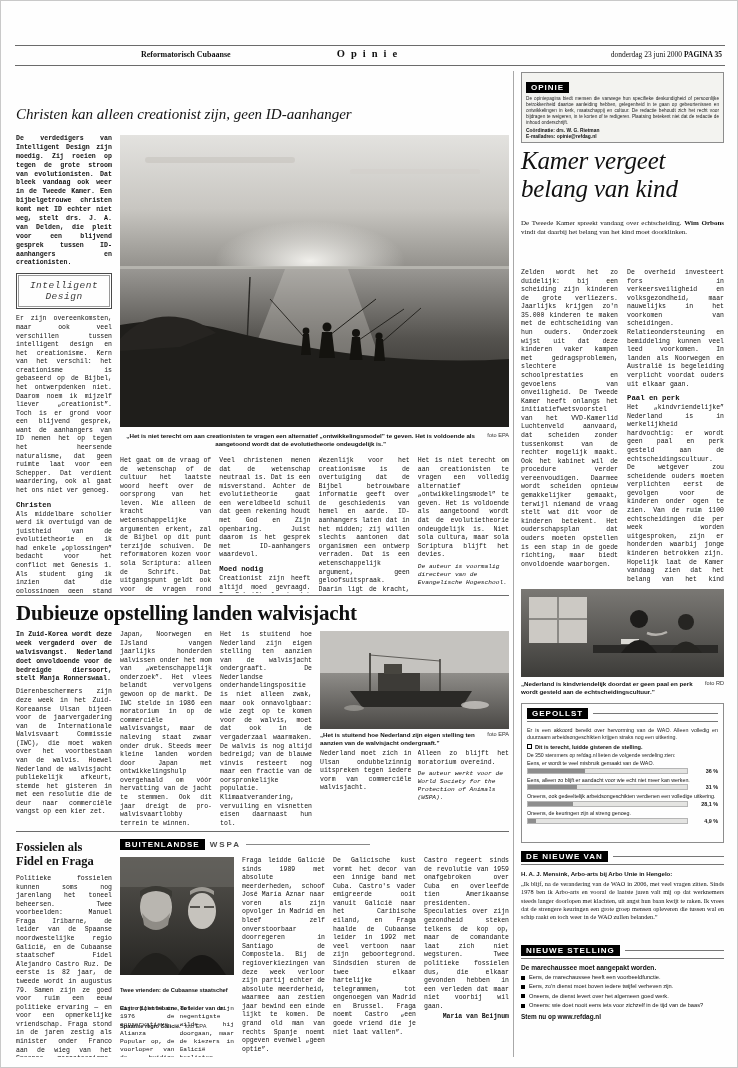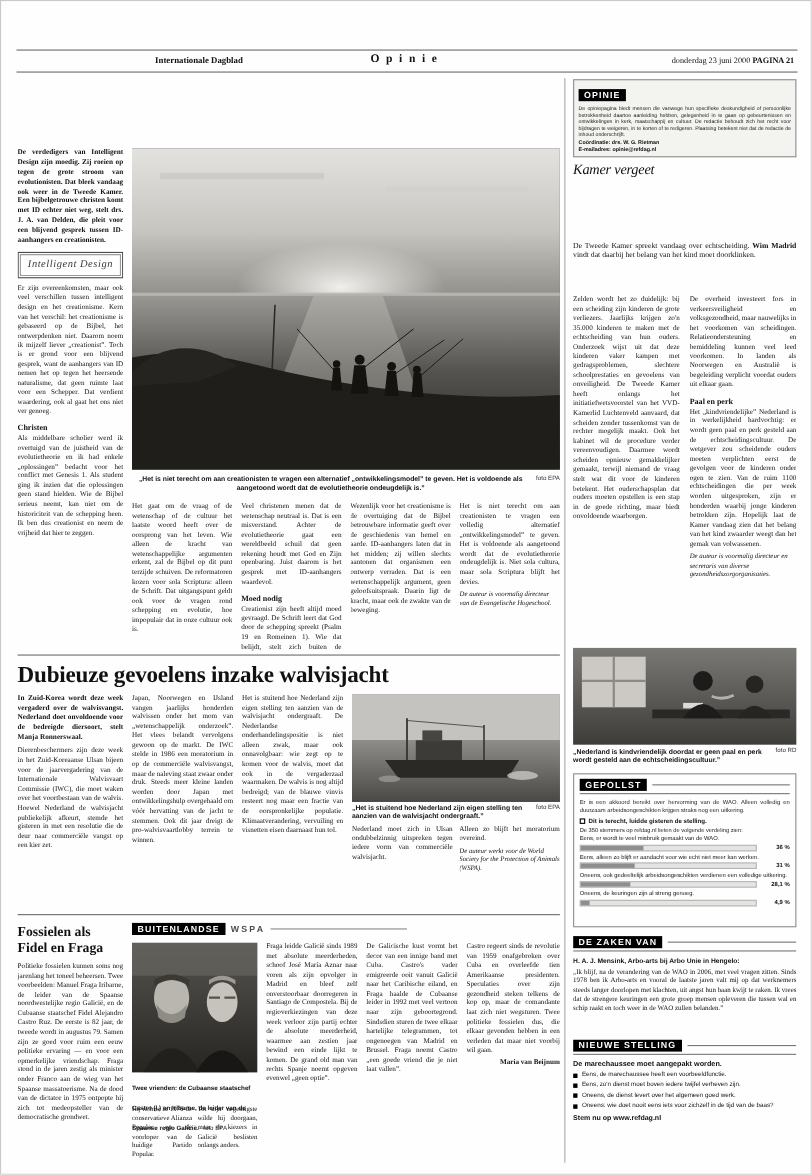--- a/index.html
+++ b/index.html
@@ -9,39 +9,39 @@
   .abs{position:absolute;}
   .rule{background:#6b6b6b;height:1px;}
   .vrule{background:#a8a8a8;width:1px;}
   .body-text{font-size:6.5px;line-height:1.32;text-align:justify;overflow:hidden;hyphens:auto;}
   .bold{font-weight:bold;}
   .brand{font-weight:bold;font-size:8px;}
   .section-title{font-weight:bold;font-size:10.5px;letter-spacing:6px;}
   .dateline{font-size:7.5px;}
   .main-headline{font-weight:bold;font-size:27px;line-height:1.02;letter-spacing:-0.3px;}
   .main-subhead{font-style:italic;font-size:15px;}
-  .col{overflow:hidden;}
+  .col{overflow:hidden;font-family:Liberation Mono, monospace;}
   .intro-p{font-weight:bold;font-size:6.6px;line-height:1.35;text-align:justify;margin:0 0 4px 0;}
   .id-badge{border:1.5px solid #4a4a4a;box-shadow:0 0 0 1px #fff inset,0 0 0 2px #9a9a9a inset;
             padding:6px 2px;text-align:center;font-style:italic;font-size:9.5px;color:#3d3d3d;
             letter-spacing:0.5px;margin:5px 0 6px 0;}
   .subhd{font-weight:bold;font-size:7.3px;margin:5px 0 2px 0;}
   .photo{display:block;width:100%;height:100%;}
   .photo-frame{overflow:hidden;background:#777;}
   .cap-row{display:flex;gap:6px;align-items:flex-start;}
   .cap{font-family:"Liberation Sans",sans-serif;font-weight:bold;font-size:6.2px;line-height:1.3;}
   .credit{font-family:"Liberation Sans",sans-serif;font-size:5.6px;color:#333;white-space:nowrap;font-weight:normal;}
   .flexcols{display:flex;gap:8px;}
   .flexcols>div{flex:1;}
   .opinie-box{background:#f3f3f0;border:1px solid #8d8d8d;padding:3px 4px;}
   .chip{display:inline-block;background:#000;color:#fff;font-family:"Liberation Sans",sans-serif;
         font-weight:bold;font-size:8px;letter-spacing:1px;padding:1px 5px;}
   .opinie-text{font-family:"Liberation Sans",sans-serif;font-size:4.7px;line-height:1.3;text-align:justify;color:#222;margin-top:2px;}
   .opinie-meta{font-family:"Liberation Sans",sans-serif;font-size:4.9px;font-weight:bold;margin-top:1px;}
-  .kamer-head{font-style:italic;font-size:13px;line-height:1.1;letter-spacing:-0.2px;}
+  .kamer-head{font-style:italic;font-size:25px;line-height:1.1;letter-spacing:-0.2px;}
   .kamer-intro{font-size:7px;line-height:1.35;text-align:justify;}
   .note{font-style:italic;font-size:6.2px;line-height:1.3;margin-top:3px;}
   .box-head{display:flex;align-items:center;gap:5px;border-bottom:1px solid #777;padding-bottom:2px;margin-bottom:5px;}
   .box-head .hline{flex:1;height:1px;background:#777;}
   .gp-box{border:1px solid #8d8d8d;padding:4px 5px;font-family:"Liberation Sans",sans-serif;}
   .gp-intro{font-size:5.3px;line-height:1.3;text-align:justify;color:#222;}
   .gp-stelling{display:flex;align-items:center;gap:3px;font-size:5.6px;font-weight:bold;margin:3px 0 2px 0;}
   .checkbox{width:5px;height:5px;border:1px solid #000;display:inline-block;flex:none;}
   .gp-sub{font-size:5.2px;line-height:1.25;color:#222;margin-bottom:2px;}
   .poll-item{margin-bottom:3px;}
@@ -61,28 +61,29 @@
   .kicker{display:flex;align-items:center;gap:5px;}
   .kicker-light{font-family:"Liberation Sans",sans-serif;font-weight:bold;font-size:8px;letter-spacing:2px;color:#4d4d4d;}
   .author{font-weight:bold;font-size:6.5px;text-align:right;margin-top:2px;}
 </style>
 </head>
 <body>
 
 <div class="page">
 
   <div class="abs rule" style="left:14px;top:44px;width:710px;"></div>
-  <div class="abs brand" style="left:140px;top:49px;">Internationale Dagblad</div>
+  <div class="abs brand" style="left:140px;top:49px;">Reformatorisch Cubaanse</div>
   <div class="abs section-title" style="left:0;top:47px;width:738px;text-align:center;">Opinie</div>
   <div class="abs dateline" style="right:15px;top:49px;text-align:right;">
     <span>donderdag 23 juni 2000</span>
-    <b>PAGINA 21</b>
+    <b>PAGINA 35</b>
   </div>
   <div class="abs rule" style="left:14px;top:64px;width:710px;"></div>
 
+  <div class="abs main-subhead" style="left:15px;top:105px;width:494px;">Christen kan alleen creationist zijn, geen ID-aanhanger</div>
 
   <div class="abs col" style="left:15px;top:134px;width:96px;height:458px;">
     <p class="intro-p"><span>De verdedigers van Intelligent Design zijn moedig. Zij roeien op tegen de grote stroom van evolutionisten. Dat bleek vandaag ook weer in de Tweede Kamer. Een bijbelgetrouwe christen komt met ID echter niet weg, stelt </span><span class="bold">drs. J. A. van Delden</span><span>, die pleit voor een blijvend gesprek tussen ID-aanhangers en creationisten.</span></p>
     <div class="id-badge">Intelligent Design</div>
     <div class="body-text">Er zijn overeenkomsten, maar ook veel verschillen tussen intelligent design en het creationisme. Kern van het verschil: het creationisme is gebaseerd op de Bijbel, het ontwerpdenken niet. Daarom noem ik mijzelf liever „creationist”. Toch is er grond voor een blijvend gesprek, want de aanhangers van ID nemen het op tegen het heersende naturalisme, dat geen ruimte laat voor een Schepper. Dat verdient waardering, ook al gaat het ons niet ver genoeg.</div>
     <div class="subhd">Christen</div>
     <div class="body-text">Als middelbare scholier werd ik overtuigd van de juistheid van de evolutietheorie en ik had enkele „oplossingen” bedacht voor het conflict met Genesis 1. Als student ging ik inzien dat die oplossingen geen stand hielden. Wie de Bijbel serieus neemt, kan niet om de historiciteit van de schepping heen. Ik ben dus creationist en neem de vrijheid dat hier te zeggen.</div>
   </div>
 
   <div class="abs photo-frame" style="left:119px;top:134px;width:389px;height:292px;">
@@ -150,22 +151,23 @@
 
   <div class="abs opinie-box" style="left:520px;top:71px;width:203px;">
     <span class="chip">OPINIE</span>
     <div class="opinie-text">De opiniepagina biedt mensen die vanwege hun specifieke deskundigheid of persoonlijke betrokkenheid daartoe aanleiding hebben, gelegenheid in te gaan op gebeurtenissen en ontwikkelingen in kerk, maatschappij en cultuur. De redactie behoudt zich het recht voor bijdragen te weigeren, in te korten of te redigeren. Plaatsing betekent niet dat de redactie de inhoud onderschrijft.</div>
     <div class="opinie-meta">Coördinatie: drs. W. G. Rietman</div>
     <div class="opinie-meta">E-mailadres: opinie@refdag.nl</div>
   </div>
 
   <div class="abs" style="left:520px;top:146px;width:203px;">
     <div class="kamer-head">Kamer vergeet</div>
-  </div>
-  <div class="abs kamer-intro" style="left:520px;top:218px;width:203px;height:46px;overflow:hidden;"><span>De Tweede Kamer spreekt vandaag over echtscheiding. </span><span class="bold">Wim Madrid</span><span> vindt dat daarbij het belang van het kind moet doorklinken.</span></div>
+    <div class="kamer-head">belang van kind</div>
+  </div>
+  <div class="abs kamer-intro" style="left:520px;top:218px;width:203px;height:46px;overflow:hidden;"><span>De Tweede Kamer spreekt vandaag over echtscheiding. </span><span class="bold">Wim Orbons</span><span> vindt dat daarbij het belang van het kind moet doorklinken.</span></div>
 
   <div class="abs flexcols" style="left:520px;top:268px;width:203px;height:314px;gap:9px;">
     <div class="body-text col">Zelden wordt het zo duidelijk: bij een scheiding zijn kinderen de grote verliezers. Jaarlijks krijgen zo'n 35.000 kinderen te maken met de echtscheiding van hun ouders. Onderzoek wijst uit dat deze kinderen vaker kampen met gedragsproblemen, slechtere schoolprestaties en gevoelens van onveiligheid. De Tweede Kamer heeft onlangs het initiatiefwetsvoorstel van het VVD-Kamerlid Luchtenveld aanvaard, dat scheiden zonder tussenkomst van de rechter mogelijk maakt. Ook het kabinet wil de procedure verder vereenvoudigen. Daarmee wordt scheiden opnieuw gemakkelijker gemaakt, terwijl niemand de vraag stelt wat dit voor de kinderen betekent. Het ouderschapsplan dat ouders moeten opstellen is een stap in de goede richting, maar biedt onvoldoende waarborgen.</div>
     <div class="col">
       <div class="body-text">De overheid investeert fors in verkeersveiligheid en volksgezondheid, maar nauwelijks in het voorkomen van scheidingen. Relatieondersteuning en bemiddeling kunnen veel leed voorkomen. In landen als Noorwegen en Australië is begeleiding verplicht voordat ouders uit elkaar gaan.</div>
       <div class="subhd">Paal en perk</div>
       <div class="body-text">Het „kindvriendelijke” Nederland is in werkelijkheid hardvochtig: er wordt geen paal en perk gesteld aan de echtscheidingscultuur. De wetgever zou scheidende ouders moeten verplichten eerst de gevolgen voor de kinderen onder ogen te zien. Van de ruim 1100 echtscheidingen die per week worden uitgesproken, zijn er honderden waarbij jonge kinderen betrokken zijn. Hopelijk laat de Kamer vandaag zien dat het belang van het kind zwaarder weegt dan het gemak van volwassenen.</div>
       <div class="note">De auteur is voormalig directeur en secretaris van diverse gezondheidszorgorganisaties.</div>
     </div>
   </div>
@@ -241,21 +243,21 @@
           <div class="track">
             <div class="fill" style="width: 4.9%;"></div>
           </div>
           <div class="pct">4,9 %</div>
         </div>
     </div>
   </div>
 
   <div class="abs" style="left:520px;top:850px;width:203px;height:88px;overflow:hidden;">
     <div class="box-head">
-      <span class="chip">DE ZAKEN VAN</span>
+      <span class="chip">DE NIEUWE VAN</span>
       <span class="hline"></span>
     </div>
     <div class="mening-name">H. A. J. Mensink, Arbo-arts bij Arbo Unie in Hengelo:</div>
     <div class="mening-quote">„Ik blijf, na de verandering van de WAO in 2006, met veel vragen zitten. Sinds 1978 ben ik Arbo-arts en vooral de laatste jaren valt mij op dat werknemers steeds langer doorlopen met klachten, uit angst hun baan kwijt te raken. Ik vrees dat de strengere keuringen een grote groep mensen opleveren die tussen wal en schip raakt en toch weer in de WAO zullen belanden.”</div>
   </div>
 
   <div class="abs" style="left:520px;top:944px;width:203px;height:112px;overflow:hidden;">
     <div class="box-head">
       <span class="chip">NIEUWE STELLING</span>
       <span class="hline"></span>
@@ -274,21 +276,21 @@
         <span>Oneens, de dienst levert over het algemeen goed werk.</span>
       </div>
     <div class="opt">
         <span class="sq"></span>
         <span>Oneens: wie doet nooit eens iets voor zichzelf in de tijd van de baas?</span>
       </div>
     <div class="ns-footer">Stem nu op www.refdag.nl</div>
   </div>
 
   <div class="abs rule" style="left:15px;top:594px;width:493px;"></div>
-  <div class="abs walvis-headline" style="left:15px;top:600px;width:493px;">Dubieuze gevoelens inzake walvisjacht</div>
+  <div class="abs walvis-headline" style="left:15px;top:600px;width:493px;">Dubieuze opstelling landen walvisjacht</div>
 
   <div class="abs" style="left:15px;top:630px;width:493px;height:194px;">
     <div class="abs col" style="left:0;top:0;width:96px;height:194px;">
       <p class="intro-p"><span>In Zuid-Korea wordt deze week vergaderd over de walvisvangst. Nederland doet onvoldoende voor de bedreigde diersoort, stelt </span><span class="bold">Manja Ronnerswaal</span><span>.</span></p>
       <div class="body-text">Dierenbeschermers zijn deze week in het Zuid-Koreaanse Ulsan bijeen voor de jaarvergadering van de Internationale Walvisvaart Commissie (IWC), die moet waken over het voortbestaan van de walvis. Hoewel Nederland de walvisjacht publiekelijk afkeurt, stemde het gisteren in met een resolutie die de deur naar commerciële vangst op een kier zet.</div>
     </div>
     <div class="abs body-text col" style="left:104px;top:0;width:92px;height:194px;">Japan, Noorwegen en IJsland vangen jaarlijks honderden walvissen onder het mom van „wetenschappelijk onderzoek”. Het vlees belandt vervolgens gewoon op de markt. De IWC stelde in 1986 een moratorium in op de commerciële walvisvangst, maar de naleving staat zwaar onder druk. Steeds meer kleine landen worden door Japan met ontwikkelingshulp overgehaald om vóór hervatting van de jacht te stemmen. Ook dit jaar dreigt de pro-walvisvaartlobby terrein te winnen.</div>
     <div class="abs body-text col" style="left:204px;top:0;width:92px;height:194px;">Het is stuitend hoe Nederland zijn eigen stelling ten aanzien van de walvisjacht ondergraaft. De Nederlandse onderhandelingspositie is niet alleen zwak, maar ook onnavolgbaar: wie zegt op te komen voor de walvis, moet dat ook in de vergaderzaal waarmaken. De walvis is nog altijd bedreigd; van de blauwe vinvis resteert nog maar een fractie van de oorspronkelijke populatie. Klimaatverandering, vervuiling en visnetten eisen daarnaast hun tol.</div>
 
     <div class="abs" style="left:304px;top:0;width:189px;height:194px;">

